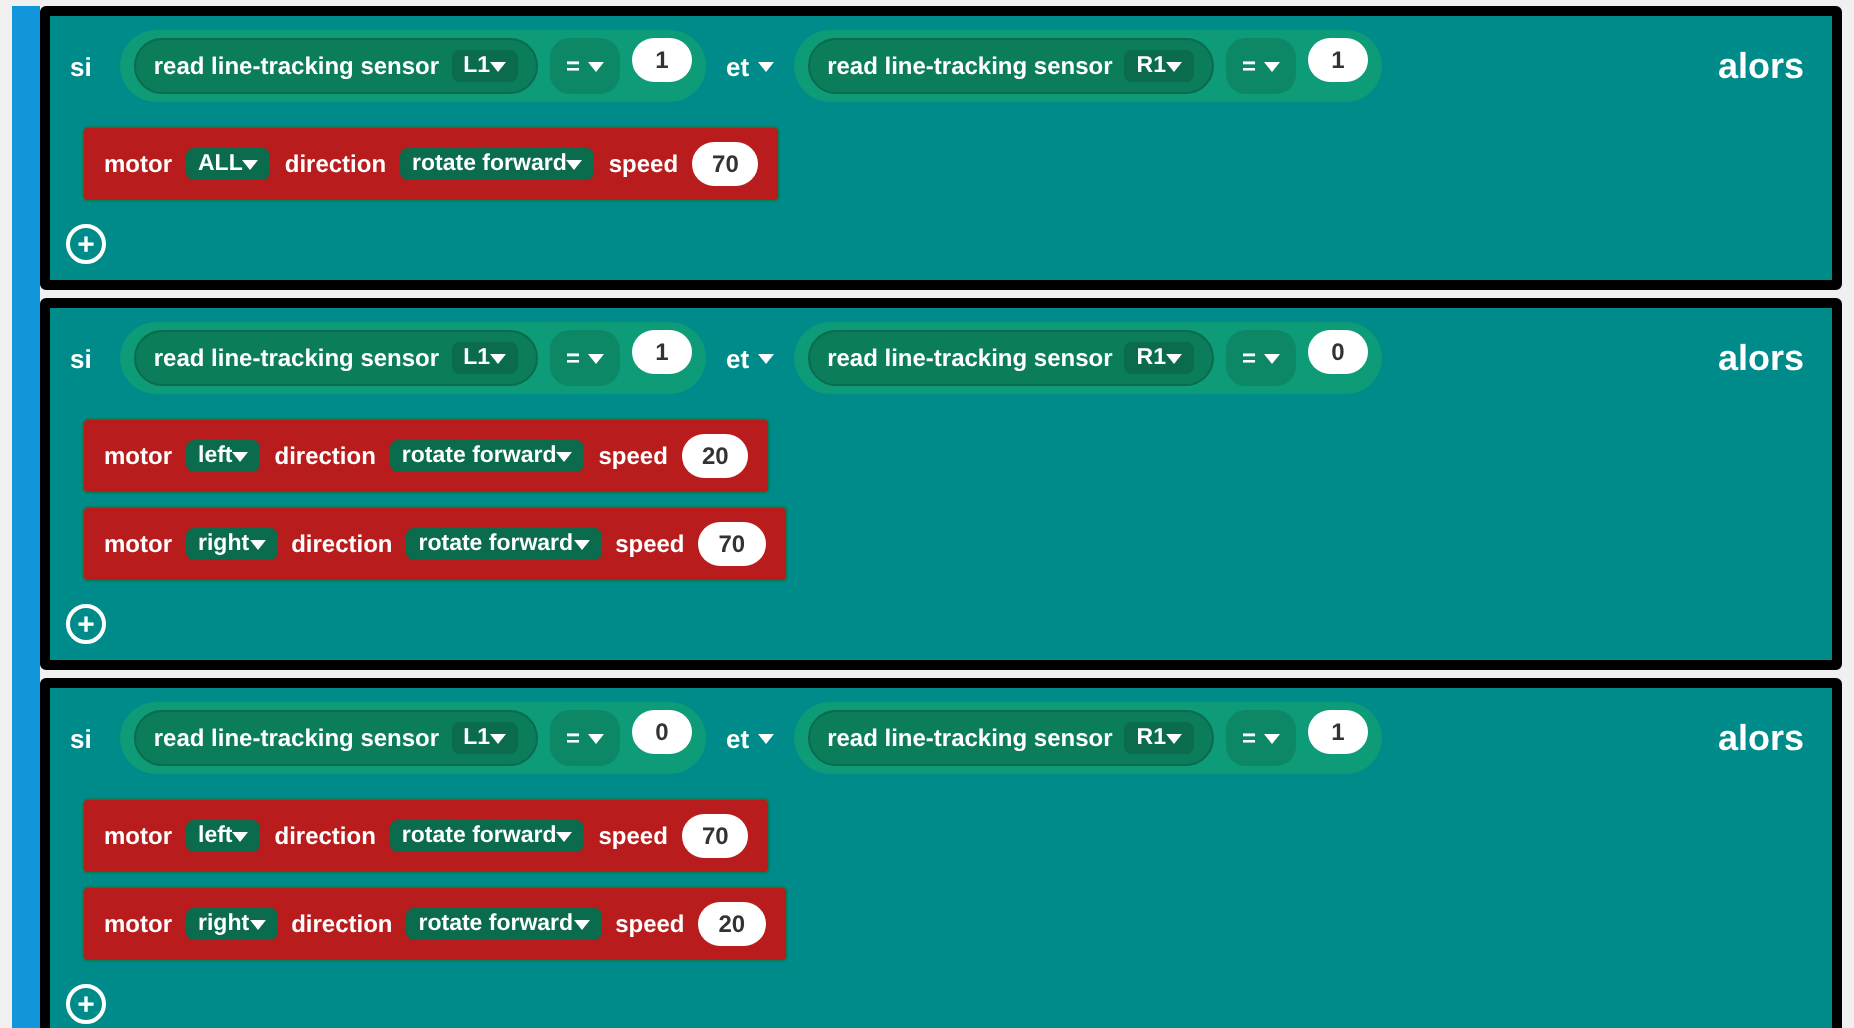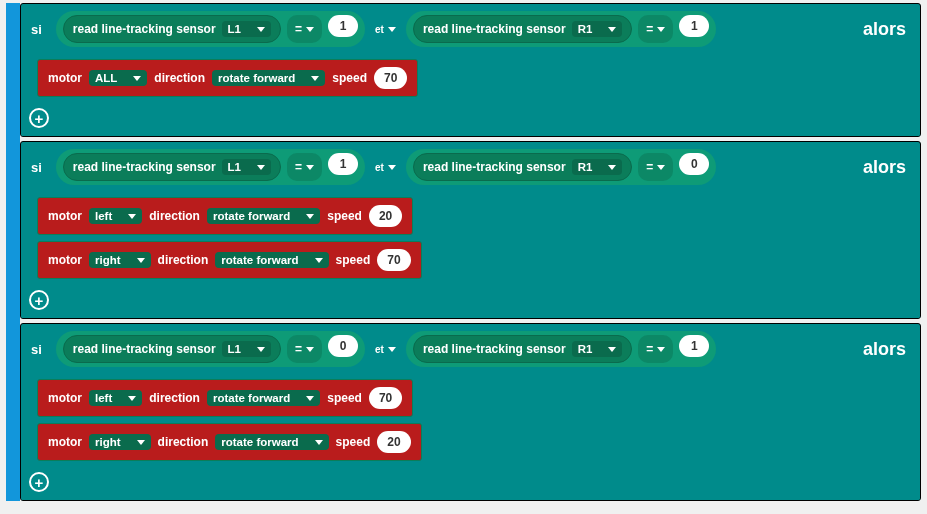--- a/index.html
+++ b/index.html
@@ -24,21 +24,21 @@
     padding: 9px 38px 9px 11px;
     border-radius: 4px 4px 0 0;
     font-size: 12.5px;
   }
   .forever-body {
     border-left: 14px solid #1296db;
     padding-left: 0;
   }
   .if-block {
     background: #008b8b;
-    border: 1px solid #000000;
+    border: 5px solid #000000;
     border-radius: 3px;
     margin-bottom: 4px;
     overflow: hidden;
   }
   .if-header {
     display: flex;
     align-items: center;
     padding: 7px 8px;
     gap: 6px;
     flex-wrap: wrap;
@@ -66,36 +66,36 @@
     color: #fff;
     font-size: 12px;
     white-space: nowrap;
   }
   .dd {
     background: #0a6b4d;
     border-radius: 4px;
     padding: 2px 6px;
     display: inline-flex;
     align-items: center;
-    gap: 16px;
+    gap: 0;
     font-size: 11.5px;
   }
   .dd-op {
     background: #0c8866;
     border-radius: 10px;
     padding: 2px 8px;
     display: inline-flex;
     align-items: center;
     gap: 4px;
     color: #fff;
     font-size: 12px;
   }
   .dd-logic {
     color: #fff;
-    font-size: 10px;
+    font-size: 13px;
     padding: 0 4px;
     display: inline-flex;
     align-items: center;
     gap: 4px;
   }
   .caret {
     width: 0; height: 0;
     border-left: 4px solid transparent;
     border-right: 4px solid transparent;
     border-top: 5px solid #fff;

